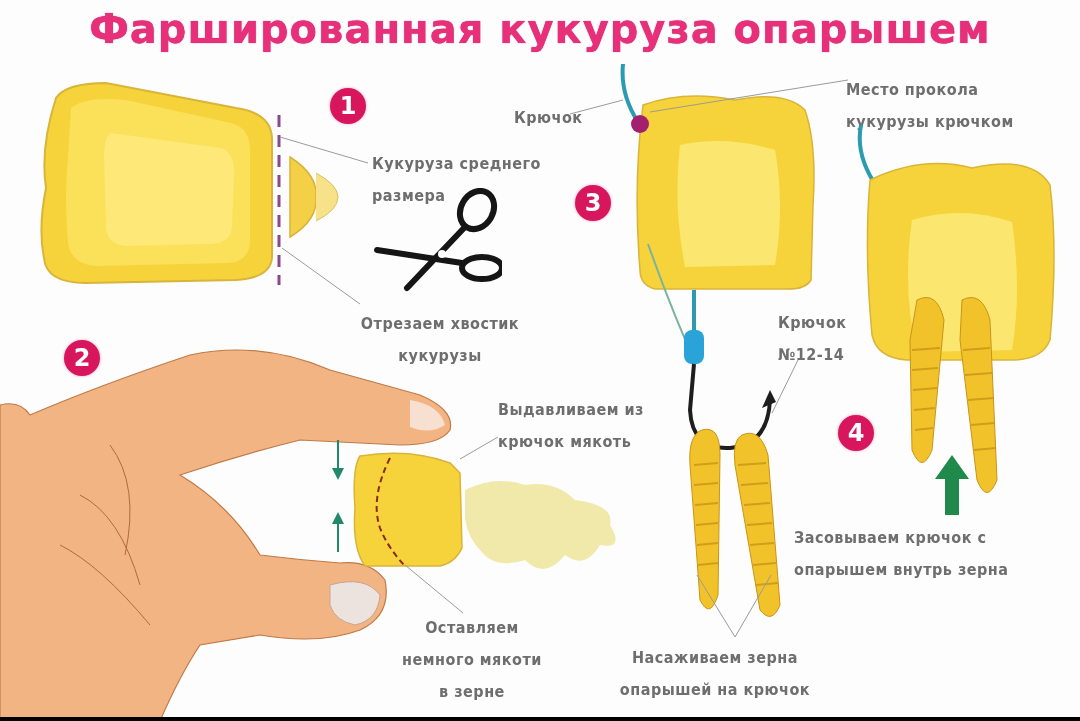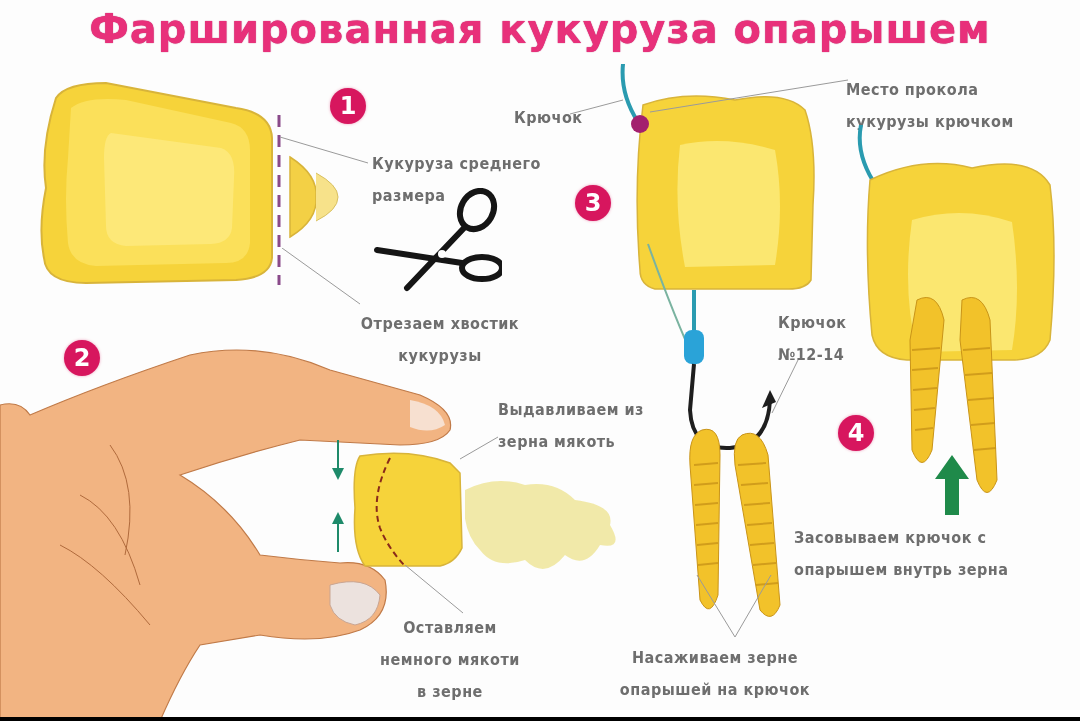--- a/index.html
+++ b/index.html
@@ -83,25 +83,25 @@
   <path d="M10 8 Q60 0 100 15 L110 25 L112 100 Q105 115 90 118 L15 118 Q2 100 5 60 Q2 20 10 8 Z" fill="#f6d33a" stroke="#d8b43a" stroke-width="1.5"></path>
   <path d="M40 10 Q20 50 30 80 Q38 100 55 118" fill="none" stroke="#8a2a1a" stroke-width="2" stroke-dasharray="6 4"></path>
 </svg>
 <svg style="left:465px;top:470px" width="160" height="115" viewBox="0 0 160 115">
   <path d="M0 20 Q30 5 60 15 Q90 10 110 30 Q150 35 145 55 Q160 80 135 75 Q120 100 100 85 Q80 110 60 90 Q30 100 15 80 Q-5 60 0 20 Z" fill="#f0e7a0" opacity="0.9"></path>
 </svg>
 <svg style="left:460px;top:435px" width="40" height="25">
     <line x1="0" y1="24" x2="38" y2="2" stroke="#9a9a9a" stroke-width="1"></line>
   </svg>
 <div class="label" style="left:498px;top:394px">Выдавливаем из
-зерна мякоть</div>
+крючок мякоть</div>
 <svg style="left:405px;top:565px" width="60" height="50">
     <line x1="0" y1="0" x2="58" y2="48" stroke="#9a9a9a" stroke-width="1"></line>
   </svg>
-<div class="label right" style="left:350px;top:612px;width:200px">Оставляем
+<div class="label right" style="left:372px;top:612px;width:200px">Оставляем
 немного мякоти
 в зерне</div>
 
 <div class="label" style="left:514px;top:102px">Крючок</div>
 <svg style="left:570px;top:98px" width="55" height="20">
     <line x1="0" y1="16" x2="53" y2="2" stroke="#9a9a9a" stroke-width="1"></line>
   </svg>
 <div class="badge" style="left:575px;top:185px">3</div>
 <svg style="left:625px;top:85px" width="200" height="210" viewBox="0 0 200 210">
   <path d="M18 20 Q60 5 110 15 Q160 5 180 25 Q192 60 188 120 L186 195 Q180 205 160 204 L30 204 Q15 200 15 185 Q8 100 18 20 Z" fill="#f6d33a" stroke="#d8b43a" stroke-width="1.5"></path>
@@ -144,21 +144,21 @@
 кукурузы крючком</div>
 <div class="label" style="left:778px;top:307px">Крючок
 №12-14</div>
 <svg style="left:770px;top:360px" width="30" height="55">
     <line x1="28" y1="0" x2="2" y2="53" stroke="#9a9a9a" stroke-width="1"></line>
   </svg>
 <svg style="left:695px;top:575px" width="80" height="65">
     <line x1="2" y1="0" x2="40" y2="62" stroke="#9a9a9a" stroke-width="1"></line>
     <line x1="76" y1="0" x2="40" y2="62" stroke="#9a9a9a" stroke-width="1"></line>
   </svg>
-<div class="label right" style="left:600px;top:642px;width:230px">Насаживаем зерне
+<div class="label right" style="left:600px;top:642px;width:230px">Насаживаем зерна
 опарышей на крючок</div>
 
 <svg style="left:855px;top:125px" width="40" height="70" viewBox="0 0 40 70">
   <path d="M6 0 Q0 30 22 62" fill="none" stroke="#2a9bb0" stroke-width="4" stroke-linecap="round"></path>
 </svg>
 <svg style="left:862px;top:150px" width="200" height="360" viewBox="0 0 200 360">
   <path d="M8 30 Q60 5 110 18 Q170 5 188 35 Q196 100 188 190 Q180 210 150 210 L45 210 Q15 208 10 185 Q2 100 8 30 Z" fill="#f6d33a" stroke="#d8b43a" stroke-width="1.5"></path>
   <path d="M50 70 Q100 55 150 72 Q160 140 150 200 L55 202 Q40 140 50 70 Z" fill="#fbe770"></path>
   <path d="M55 150 Q75 140 82 170 L70 300 Q60 325 50 300 L48 190 Z" fill="#f2c22a" stroke="#c99418" stroke-width="1"></path>
   <path d="M100 150 Q120 140 128 170 L135 330 Q125 355 115 330 L98 190 Z" fill="#f2c22a" stroke="#c99418" stroke-width="1"></path>

